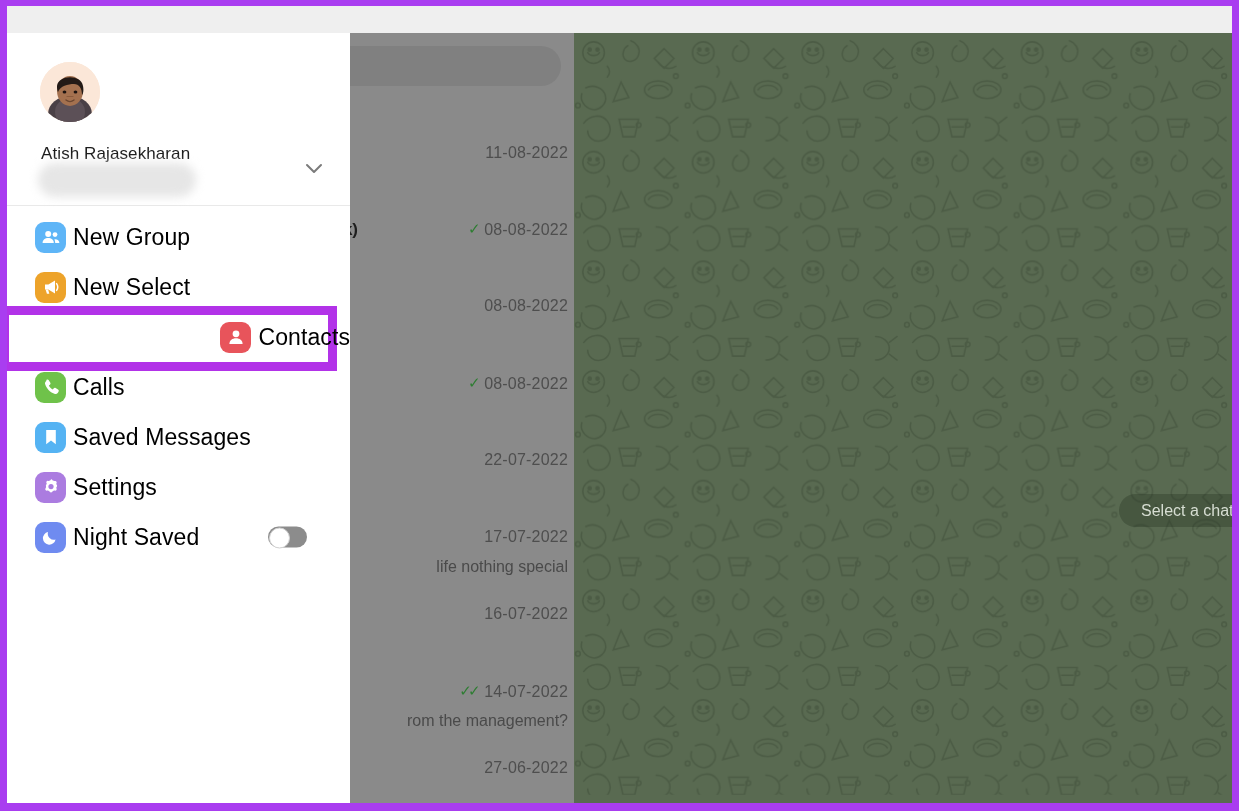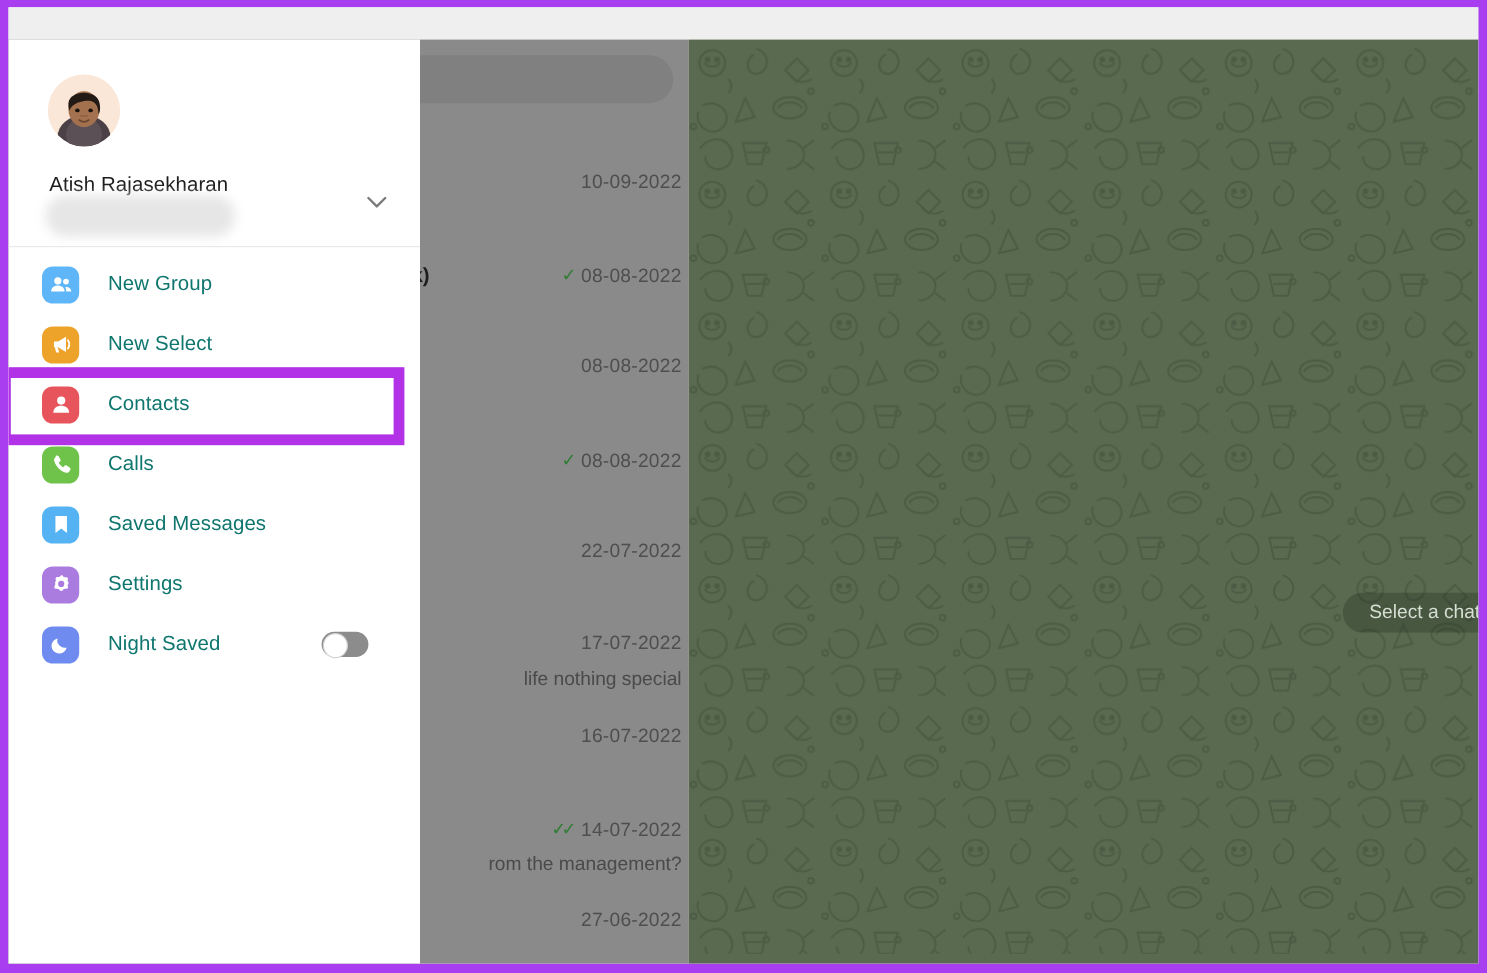--- a/index.html
+++ b/index.html
@@ -213,42 +213,43 @@
     border-radius: 9px;
     display: flex;
     align-items: center;
     justify-content: center;
     flex: 0 0 auto;
   }
 
   .mi-icon svg { display: block; }
 
   .mi-label {
-    margin-left: 24px;
-    font-size: 17px;
-    color: #0f766e;
+    margin-left: 7px;
+    font-size: 23px;
+    color: #000000;
     letter-spacing: .1px;
   }
 
   
   #contacts-highlight {
     position: absolute;
     left: -7px;
     top: 273px;
     width: 337px;
     height: 65px;
     border: 9px solid #b232e8;
     background: #ffffff;
     z-index: 6;
     pointer-events: none;
   }
 
   #contacts-row {
     position: relative;
     z-index: 7;
+    justify-content: flex-end;
   }
 
   
   #night-toggle {
     position: absolute;
     right: 43px;
     top: 50%;
     transform: translateY(-50%);
     width: 39px;
     height: 21px;
@@ -274,21 +275,21 @@
 
 <div id="app-frame">
   <div id="window">
 
     <div id="titlebar"></div>
 
     <div id="chatlist">
       <div id="search-bar" placeholder=""></div>
       <div id="chat-rows">
           <div class="chat-row" style="top: 95px;">
-            <div class="chat-date">10-09-2022</div>
+            <div class="chat-date">11-08-2022</div>
           </div>
           <div class="chat-row" style="top: 171px;">
             <div class="chat-title-frag">k)</div>
             <div class="chat-date"><span class="tick">✓</span> 08-08-2022</div>
           </div>
           <div class="chat-row" style="top: 248px;">
             <div class="chat-date">08-08-2022</div>
           </div>
           <div class="chat-row" style="top: 325px;">
             <div class="chat-date"><span class="tick">✓</span> 08-08-2022</div>

